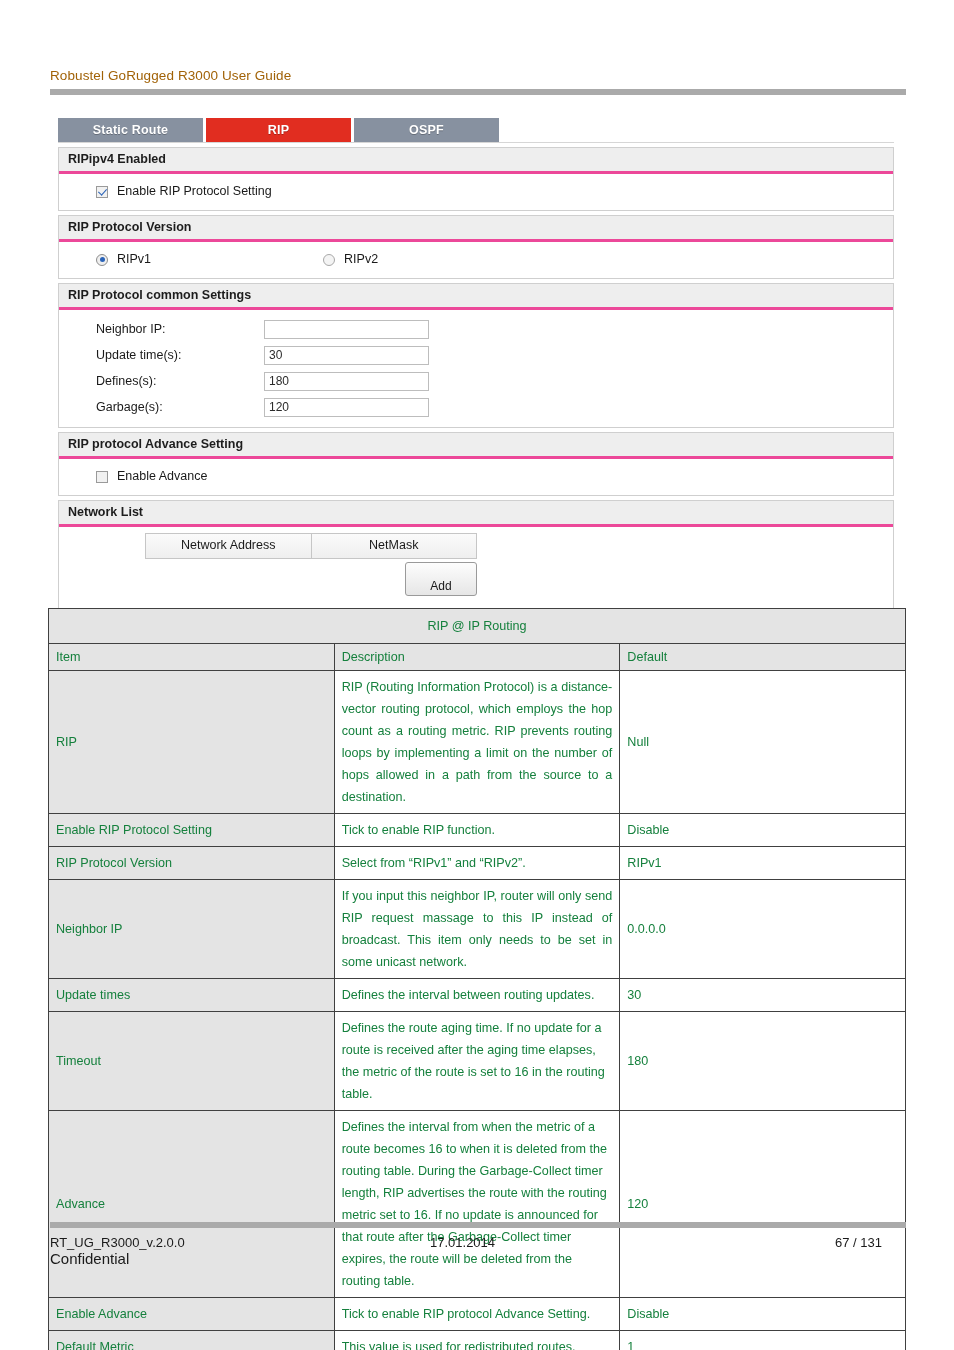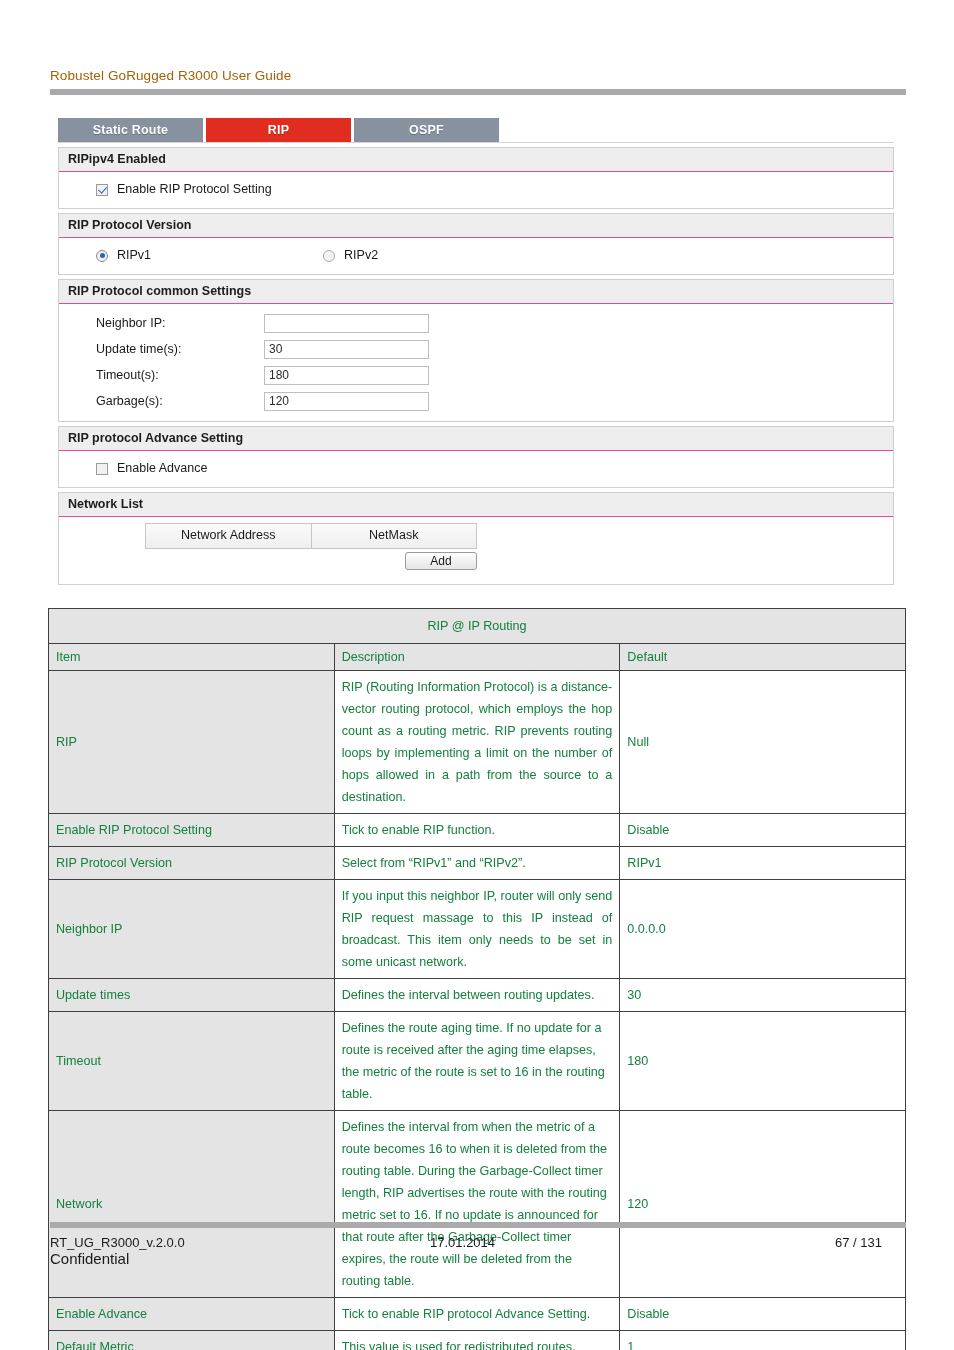--- a/index.html
+++ b/index.html
@@ -74,21 +74,21 @@
 
   .panel {
     border: 1px solid #cfcfcf;
     background: #ffffff;
     margin-top: 4px;
     box-sizing: border-box;
     width: 836px;
   }
   .panel-head {
     background: #eeeeee;
-    border-bottom: 1px solid #ec4899;
+    border-bottom: 3px solid #ec4899;
     font-size: 12.5px;
     font-weight: bold;
     color: #1d1d1d;
     padding: 4px 0 4px 9px;
     line-height: 15px;
   }
   .panel-body {
     padding: 6px 0 7px 0;
   }
 
@@ -222,21 +222,21 @@
   .add-btn {
     width: 72px;
     height: 18px;
     border: 1px solid #9a9a9a;
     border-radius: 3px;
     background: linear-gradient(#fdfdfd, #e6e6e6);
     font-family: "Liberation Sans", sans-serif;
     font-size: 12px;
     color: #1a1a1a;
     line-height: 14px;
-    padding: 0;
+    padding: 16px;
     cursor: pointer;
   }
 
   
   .doc-table {
     position: absolute;
     left: 48px;
     top: 608px;
     width: 858px;
     border-collapse: collapse;
@@ -340,21 +340,21 @@
     <div class="panel-body">
       <div class="field-row">
         <span class="field-label">Neighbor IP:</span>
         <input class="field-input" type="text" value="" style="">
       </div>
       <div class="field-row">
         <span class="field-label">Update time(s):</span>
         <input class="field-input" type="text" value="30" style="">
       </div>
       <div class="field-row">
-        <span class="field-label">Timeout(s):</span>
+        <span class="field-label">Defines(s):</span>
         <input class="field-input" type="text" value="180" style="">
       </div>
       <div class="field-row">
         <span class="field-label">Garbage(s):</span>
         <input class="field-input" type="text" value="120" style="">
       </div>
     </div>
   </div>
 
   <div class="panel">
@@ -417,21 +417,21 @@
       <td class="col-item">Update times</td>
       <td class="col-desc">Defines the interval between routing updates.</td>
       <td class="col-def">30</td>
     </tr>
     <tr>
       <td class="col-item">Timeout</td>
       <td class="col-desc">Defines the route aging time. If no update for a route is received after the aging time elapses, the metric of the route is set to 16 in the routing table.</td>
       <td class="col-def">180</td>
     </tr>
     <tr>
-      <td class="col-item">Network</td>
+      <td class="col-item">Advance</td>
       <td class="col-desc">Defines the interval from when the metric of a route becomes 16 to when it is deleted from the routing table. During the Garbage-Collect timer length, RIP advertises the route with the routing metric set to 16. If no update is announced for that route after the Garbage-Collect timer expires, the route will be deleted from the routing table.</td>
       <td class="col-def">120</td>
     </tr>
     <tr>
       <td class="col-item">Enable Advance</td>
       <td class="col-desc">Tick to enable RIP protocol Advance Setting.</td>
       <td class="col-def">Disable</td>
     </tr>
     <tr>
       <td class="col-item">Default Metric</td>

